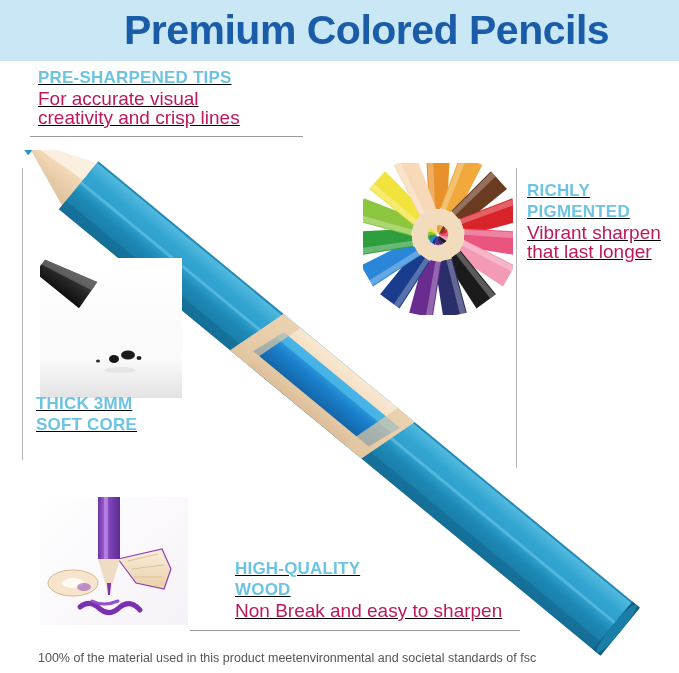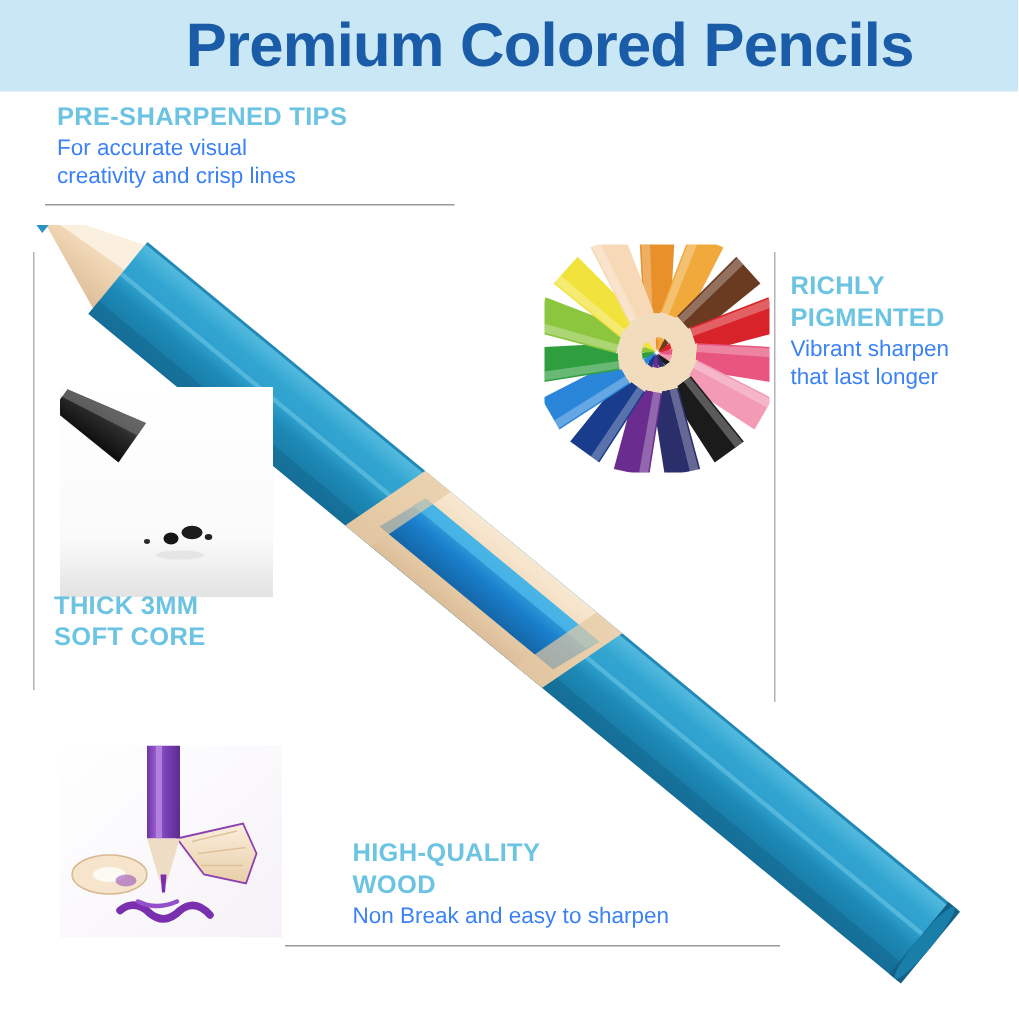--- a/index.html
+++ b/index.html
@@ -40,33 +40,34 @@
     letter-spacing: -0.5px;
     color: #1a5ca8;
     font-family: "Liberation Sans", sans-serif;
     white-space: nowrap;
     padding-left: 27px;
   }
 
   
   .feature {
     position: absolute;
+    text-decoration: underline;
   }
   .feature-heading {
     color: #6cc4e2;
     font-weight: bold;
     font-size: 17px;
     line-height: 21px;
     letter-spacing: 0.2px;
     text-transform: uppercase;
     white-space: pre-line;
   }
   .feature-body {
-    color: #3b82f6;
-    font-size: 15px;
+    color: #be185d;
+    font-size: 19px;
     line-height: 19px;
     white-space: pre-line;
     margin-top: 1px;
   }
 
   
   .hrule {
     position: absolute;
     height: 1px;
     background: #9a9a9a;
@@ -370,14 +371,15 @@
 SOFT CORE</div>
   </div>
 
   <div class="feature" style="left:190px; top:558px; width:330px;margin-left:45px;">
     <div class="feature-heading">HIGH-QUALITY
 WOOD</div>
     <div class="feature-body">Non Break and easy to sharpen</div>
   </div>
   <div class="hrule" style="left:190px; top:630px; width:330px;"></div>
 
+  <div id="footer-note">100% of the material used in this product meetenvironmental and societal standards of fsc</div>
 
 </div>
 
 </body></html>

